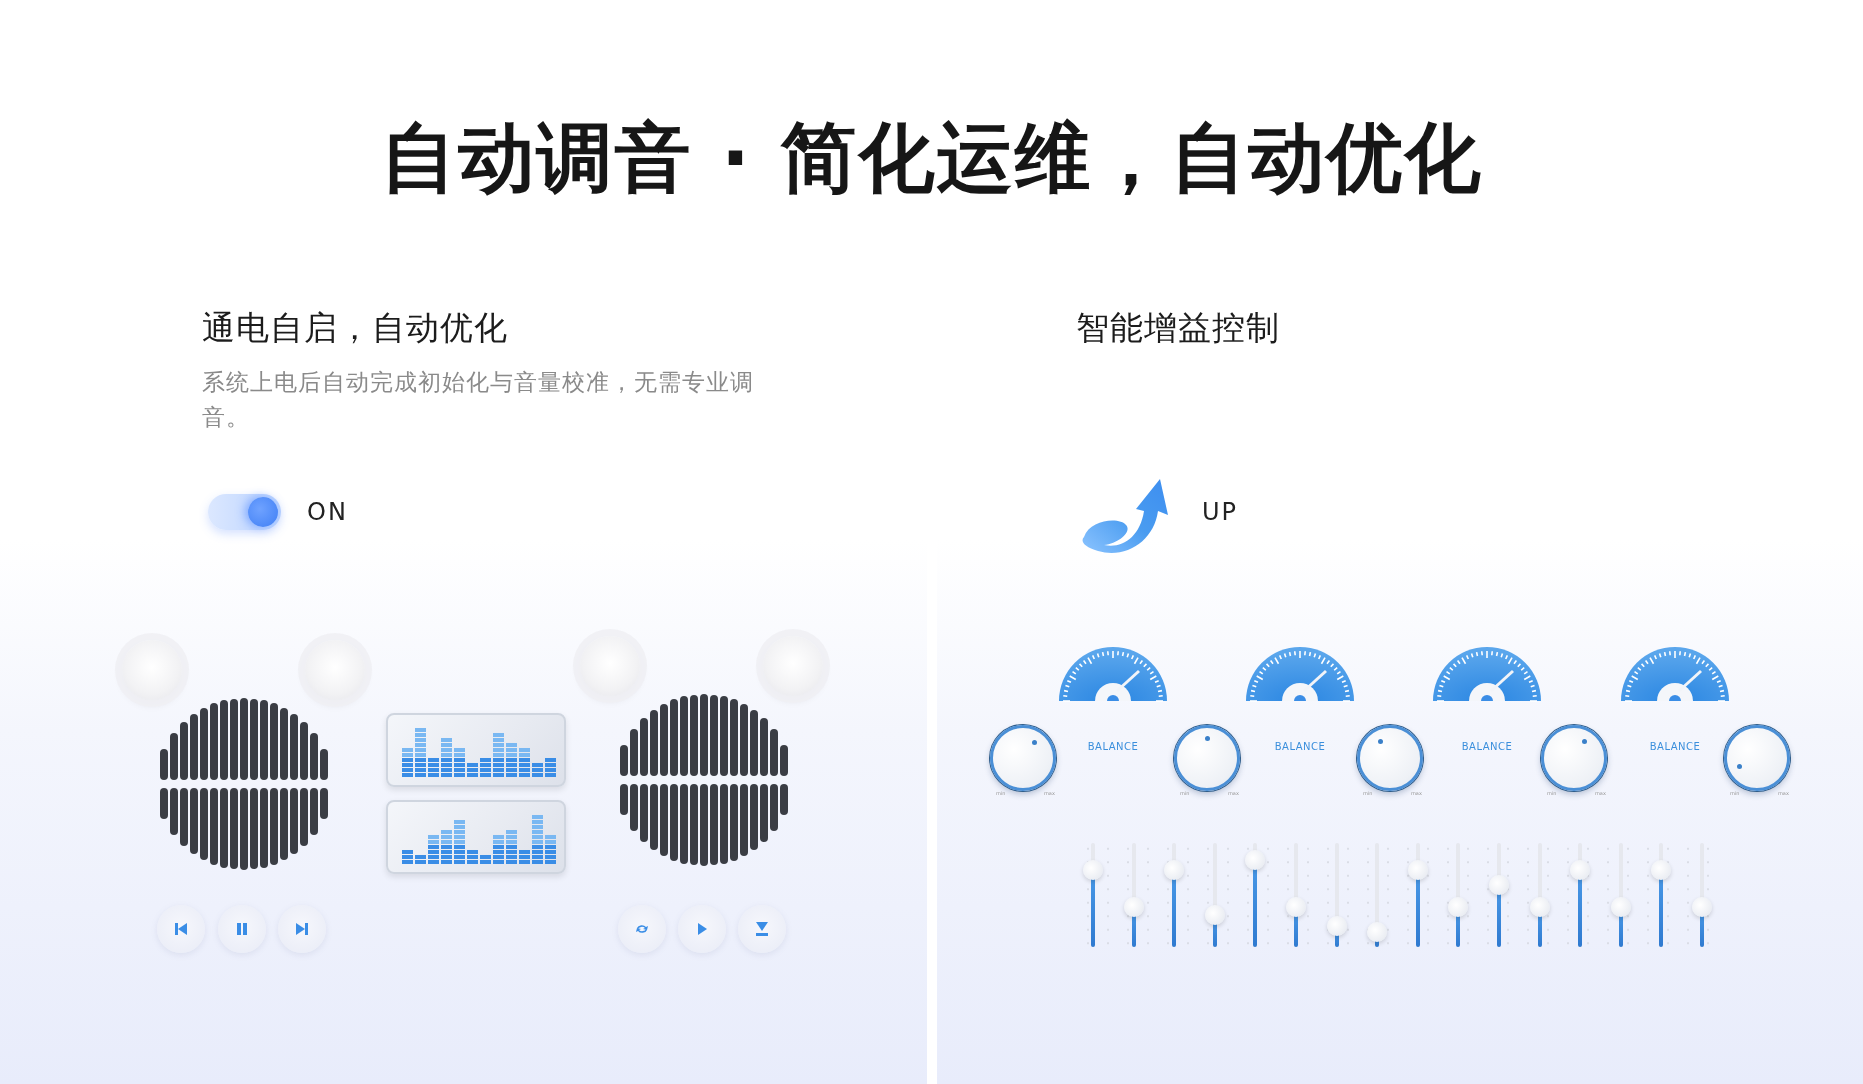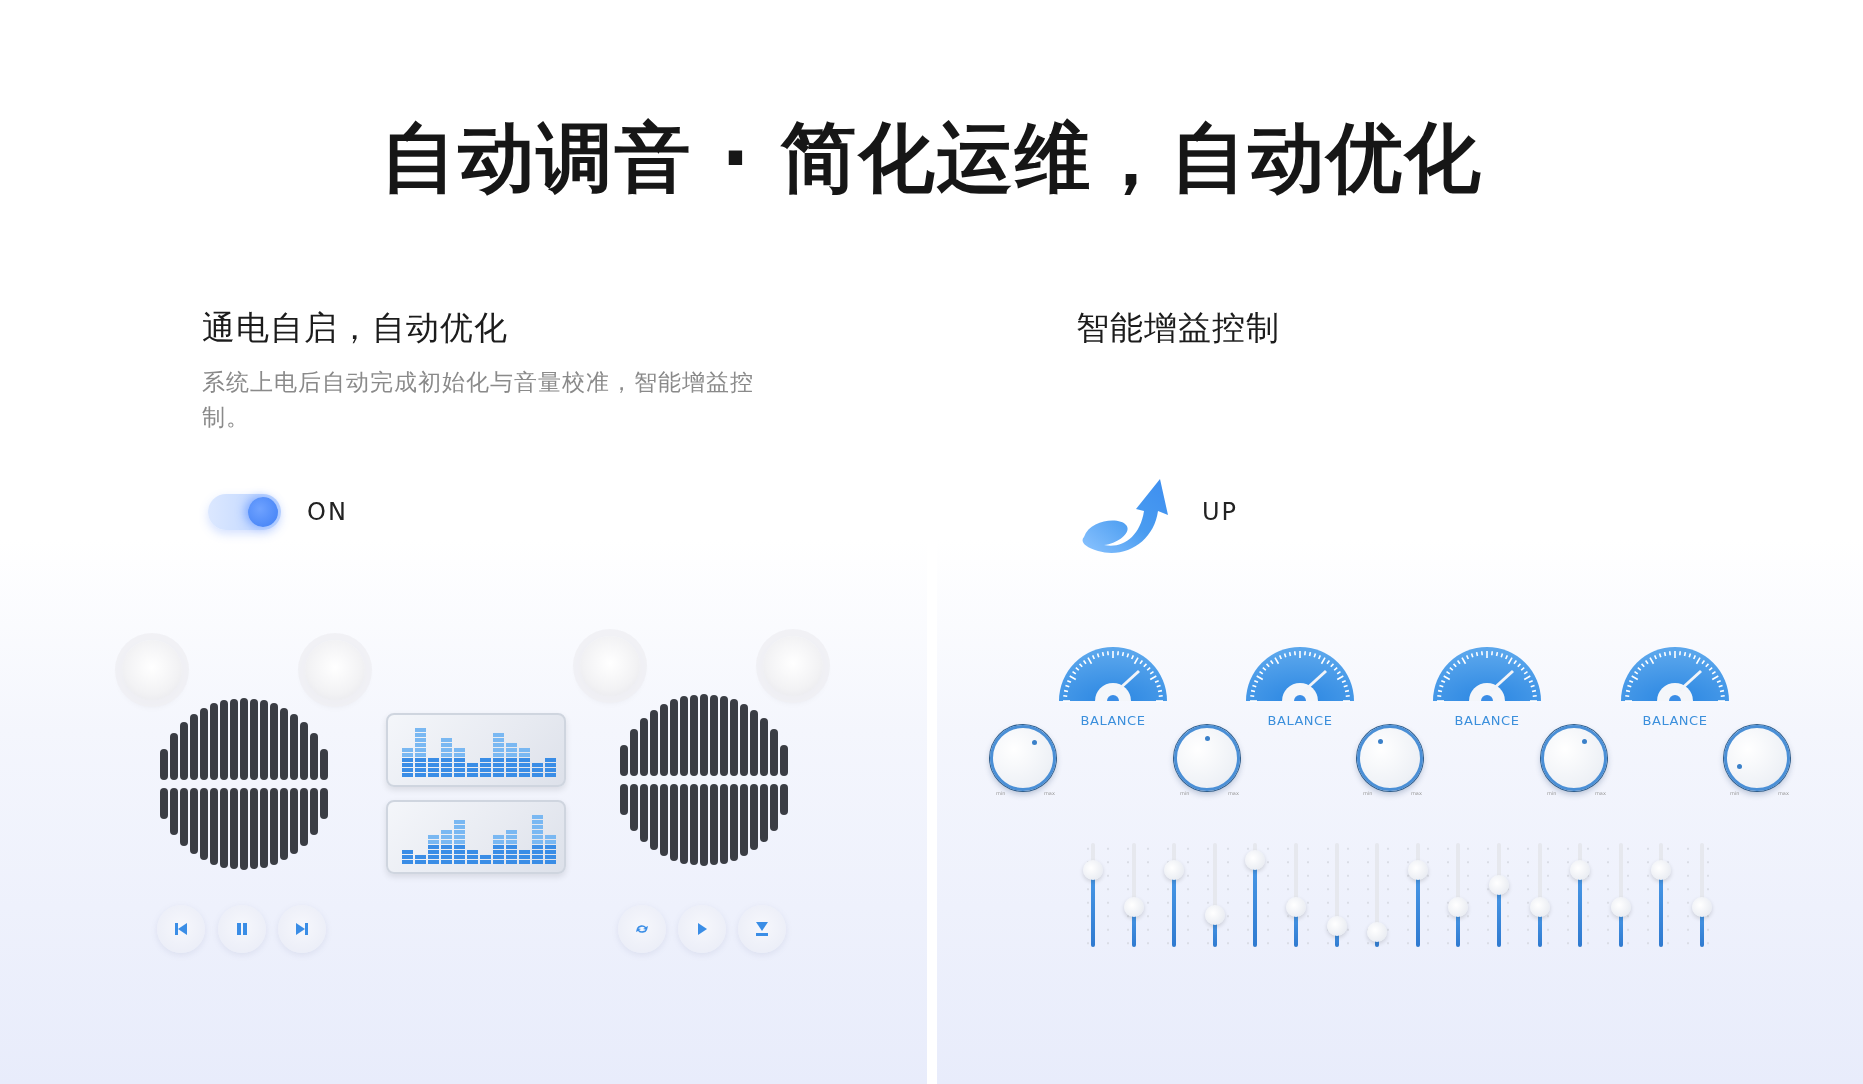--- a/index.html
+++ b/index.html
@@ -42,21 +42,21 @@
     border: 2px solid #cfd5df; box-shadow: 0 3px 6px rgba(0,0,0,0.10); overflow: hidden; }
   .display .col { position: absolute; bottom: 8px; width: 11px; display: flex; flex-direction: column-reverse; }
   .display .seg { height: 4px; margin-top: 1px; background: #3a8de6; }
   .display .seg.light { background: #7ab8f2; }
   .ctrl { position: absolute; width: 48px; height: 48px; border-radius: 50%;
     background: radial-gradient(circle at 50% 45%, #f6f7fc 0%, #e8ebf6 100%);
     box-shadow: 0 2px 6px rgba(120,130,170,0.15); display: flex; align-items: center; justify-content: center; cursor: pointer; }
 
   
   .gauge { position: absolute; width: 112px; height: 58px; }
-  .gauge-label { position: absolute; width: 112px; text-align: center; font-size: 13px; color: #3b8fdc; letter-spacing: 0.5px; }
+  .gauge-label { position: absolute; width: 112px; text-align: center; font-size: 10px; color: #3b8fdc; letter-spacing: 0.5px; margin-top: 28px; }
   .knob-dial { position: absolute; width: 66px; height: 66px; border-radius: 50%;
     background: radial-gradient(circle at 35% 35%, #ffffff 0%, #eef1f6 70%, #dfe4ec 100%);
     border: 3px solid #4a8fd6; box-shadow: 0 0 0 1px #2e5c8a, 0 3px 6px rgba(30,60,110,0.3); cursor: pointer; }
   .knob-dial .dot { position: absolute; width: 5px; height: 5px; border-radius: 50%; background: #3a80c9; }
   .knob-scale { position: absolute; font-size: 5px; color: #999; }
 
   .slider { position: absolute; width: 20px; height: 104px; cursor: pointer; }
   .slider .track { position: absolute; left: 8px; top: 0; width: 4px; height: 104px; border-radius: 2px; background: #e6e8ee; }
   .slider .fill { position: absolute; left: 8px; bottom: 0; width: 4px; border-radius: 2px; background: linear-gradient(180deg, #4a9ae8, #2f7ad0); }
   .slider .thumb { position: absolute; left: 0; width: 20px; height: 20px; border-radius: 50%;
@@ -68,21 +68,21 @@
 </head>
 <body>
 
 <div class="bg-panel bg-left"></div>
 <div class="bg-panel bg-right"></div>
 
 <h1 class="title">自动调音 · 简化运维，自动优化</h1>
 
 <section class="feature left">
   <h2>通电自启，自动优化</h2>
-  <p>系统上电后自动完成初始化与音量校准，智能增益控制。</p>
+  <p>系统上电后自动完成初始化与音量校准，无需专业调音。</p>
 </section>
 
 <section class="feature right">
   <h2>智能增益控制</h2>
 </section>
 
 <div class="toggle-row">
   <div class="toggle">
     <div class="knob"></div>
   </div>

